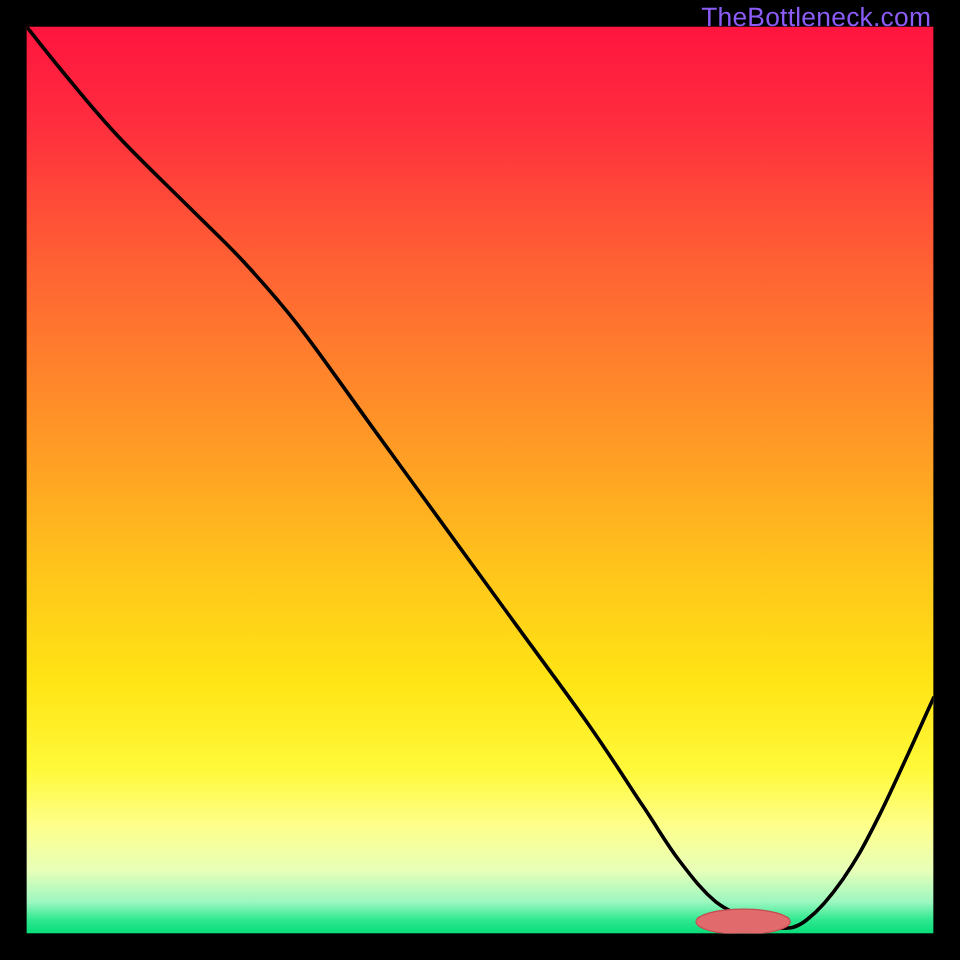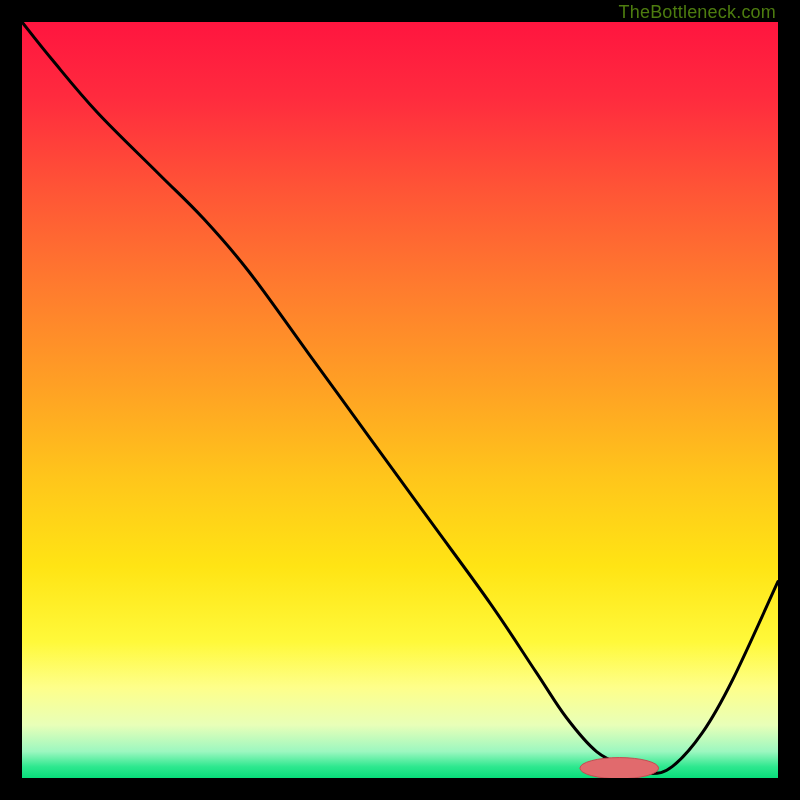--- a/index.html
+++ b/index.html
@@ -24,23 +24,23 @@
     top: 0;
     width: 756px;
     height: 756px;
     display: block;
   }
   .watermark {
     position: absolute;
     top: 2px;
     right: 24px;
     font-family: Arial, Helvetica, sans-serif;
-    font-size: 18px;
+    font-size: 22px;
     font-weight: 500;
-    color: #4d7c0f;
+    color: #8b5cf6;
     letter-spacing: 0.2px;
     user-select: none;
   }
 </style>
 </head>
 <body>
 
 <div class="frame">
   <svg class="plot" viewBox="0 0 756 756" preserveAspectRatio="none">
     <defs>

